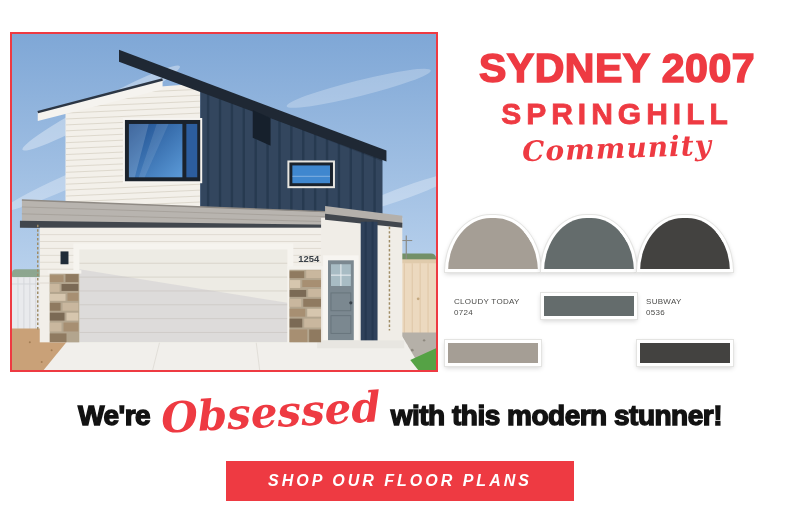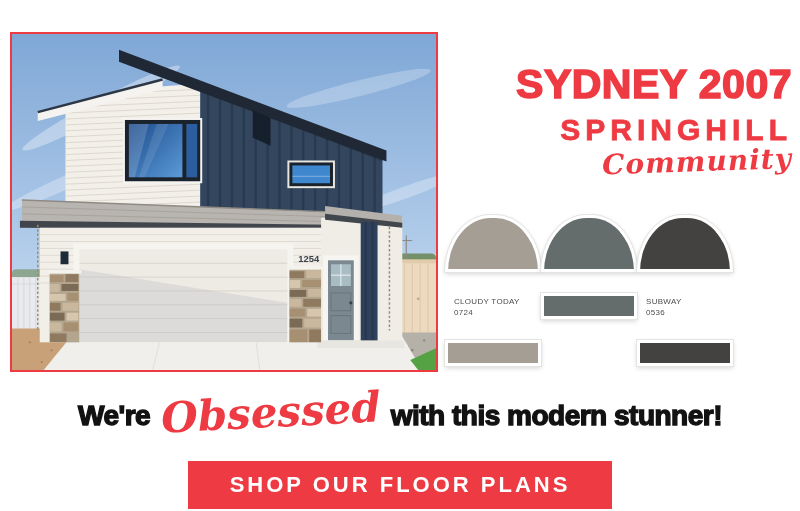--- a/index.html
+++ b/index.html
@@ -6,21 +6,21 @@
   html,body { width:800px; height:511px; background:#ffffff; overflow:hidden;
               font-family:"Liberation Sans", sans-serif; }
   .canvas { position:relative; width:800px; height:511px; background:#ffffff; }
 
   
   .photo-frame { position:absolute; left:10px; top:32px; width:428px; height:340px;
                  border:2px solid #ee3a42; background:#8b5cf6; }
   .photo-frame svg { display:block; width:100%; height:100%; }
 
   
-  .right-col { position:absolute; left:442px; top:62px; width:350px; text-align:right; }
+  .right-col { position:absolute; left:442px; top:46px; width:350px; text-align:center; }
   .title-line { color:#ee3a42; font-weight:bold; font-size:41px; line-height:1.09;
                 letter-spacing:0.5px; -webkit-text-stroke:1.6px #ee3a42; }
   .subtitle { color:#ee3a42; font-weight:bold; font-size:30px; letter-spacing:5px;
               margin-top:6px; -webkit-text-stroke:0.8px #ee3a42; }
   .script-community { color:#ee3a42; font-family:"DejaVu Serif", serif; font-style:italic;
                       font-weight:bold; font-size:28px; margin-top:1px;
                       transform:rotate(-2deg); letter-spacing:1px; }
 
   
   .swatches { position:absolute; left:445px; top:215px; width:340px;
@@ -40,22 +40,22 @@
   .headline .bold-black { color:#121212; font-weight:bold; font-size:28px;
                           letter-spacing:-0.5px; -webkit-text-stroke:1.4px #121212; }
   .headline .script-red { color:#ee3a42; font-family:"DejaVu Serif", serif;
                           font-style:italic; font-weight:bold; font-size:42px;
                           letter-spacing:0px; padding:0 6px; position:relative; top:2px;
                           display:inline-block; transform:rotate(-3deg); }
 
   
   .cta-row { position:absolute; left:0; top:461px; width:800px; text-align:center; }
   .cta-button { display:inline-block; background:#ee3a42; color:#ffffff;
-                font-weight:bold; font-size:22px; letter-spacing:3px;
-                padding:11px 42px; cursor:pointer; border:none; }
+                font-weight:bold; font-size:16px; letter-spacing:3px;
+                padding:11px 42px; cursor:pointer; border:none;font-style:italic; }
 </style>
 </head>
 <body>
 
 <div class="canvas">
 
   <div class="photo-frame">
     <svg viewBox="0 0 428 340" preserveAspectRatio="none">
       <defs>
         <linearGradient id="skyGrad" x1="0" y1="0" x2="0" y2="1">

